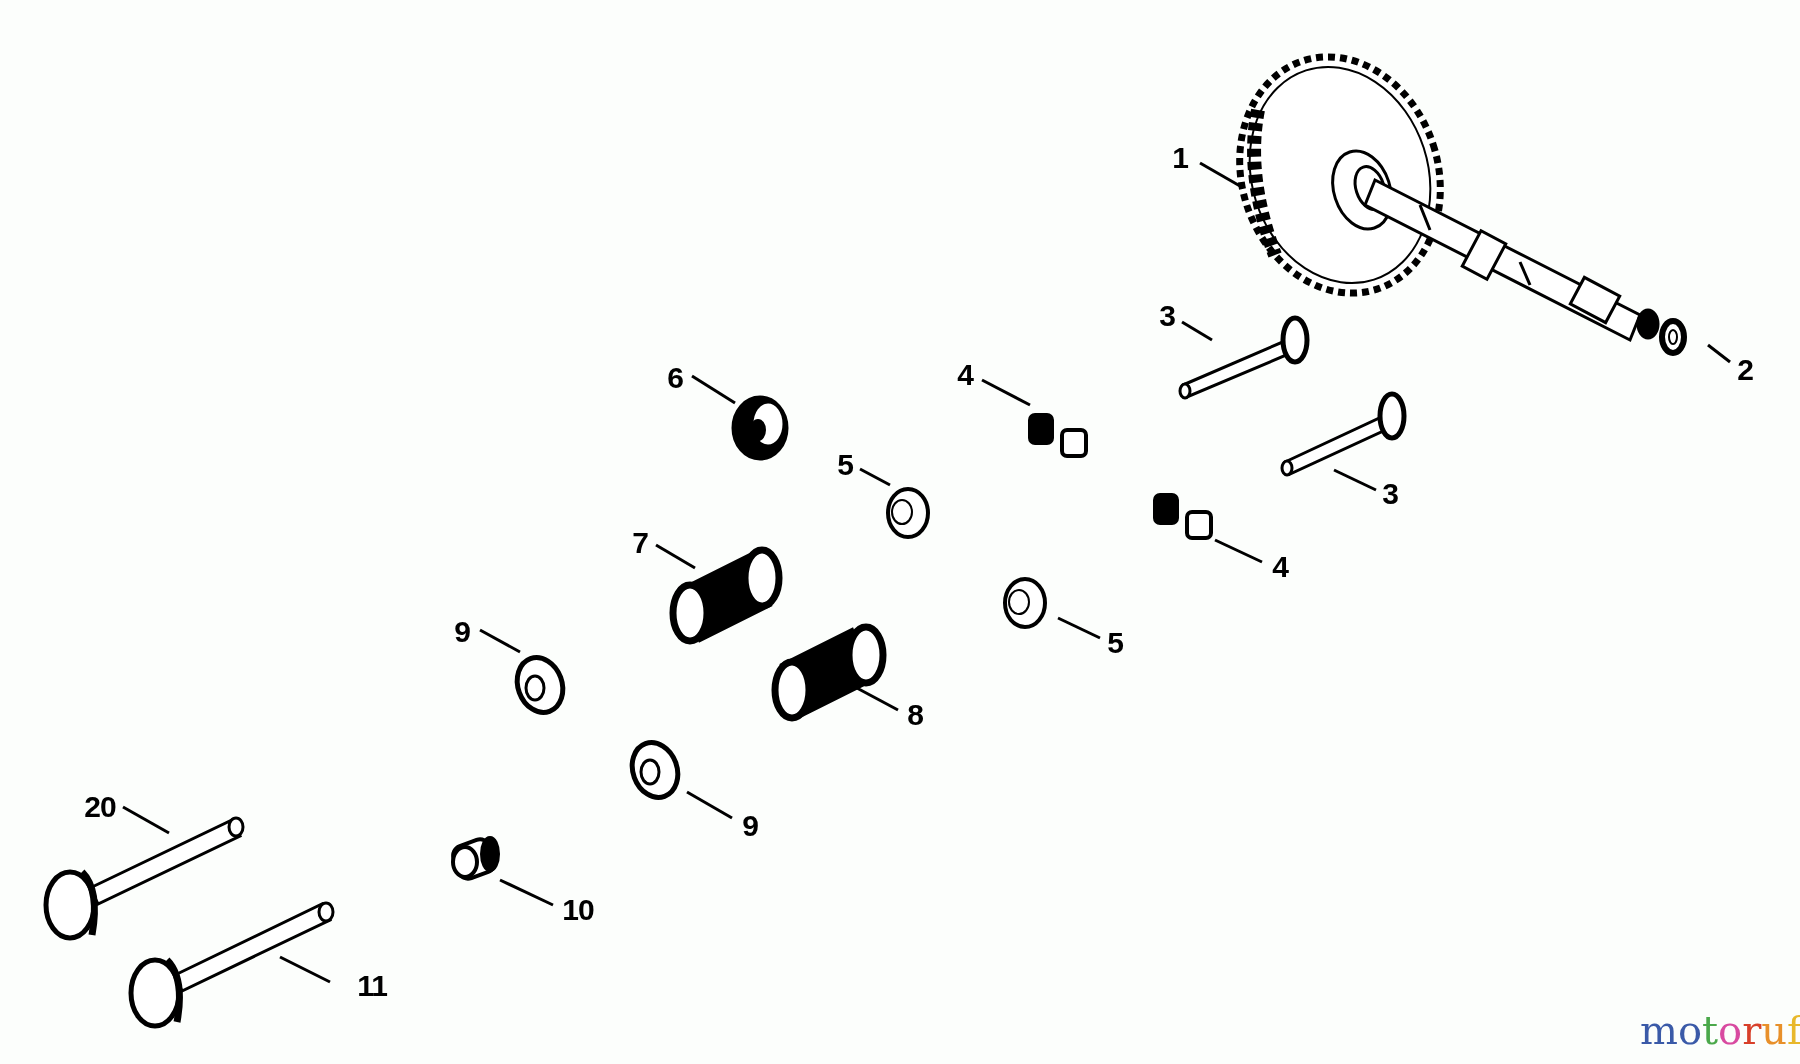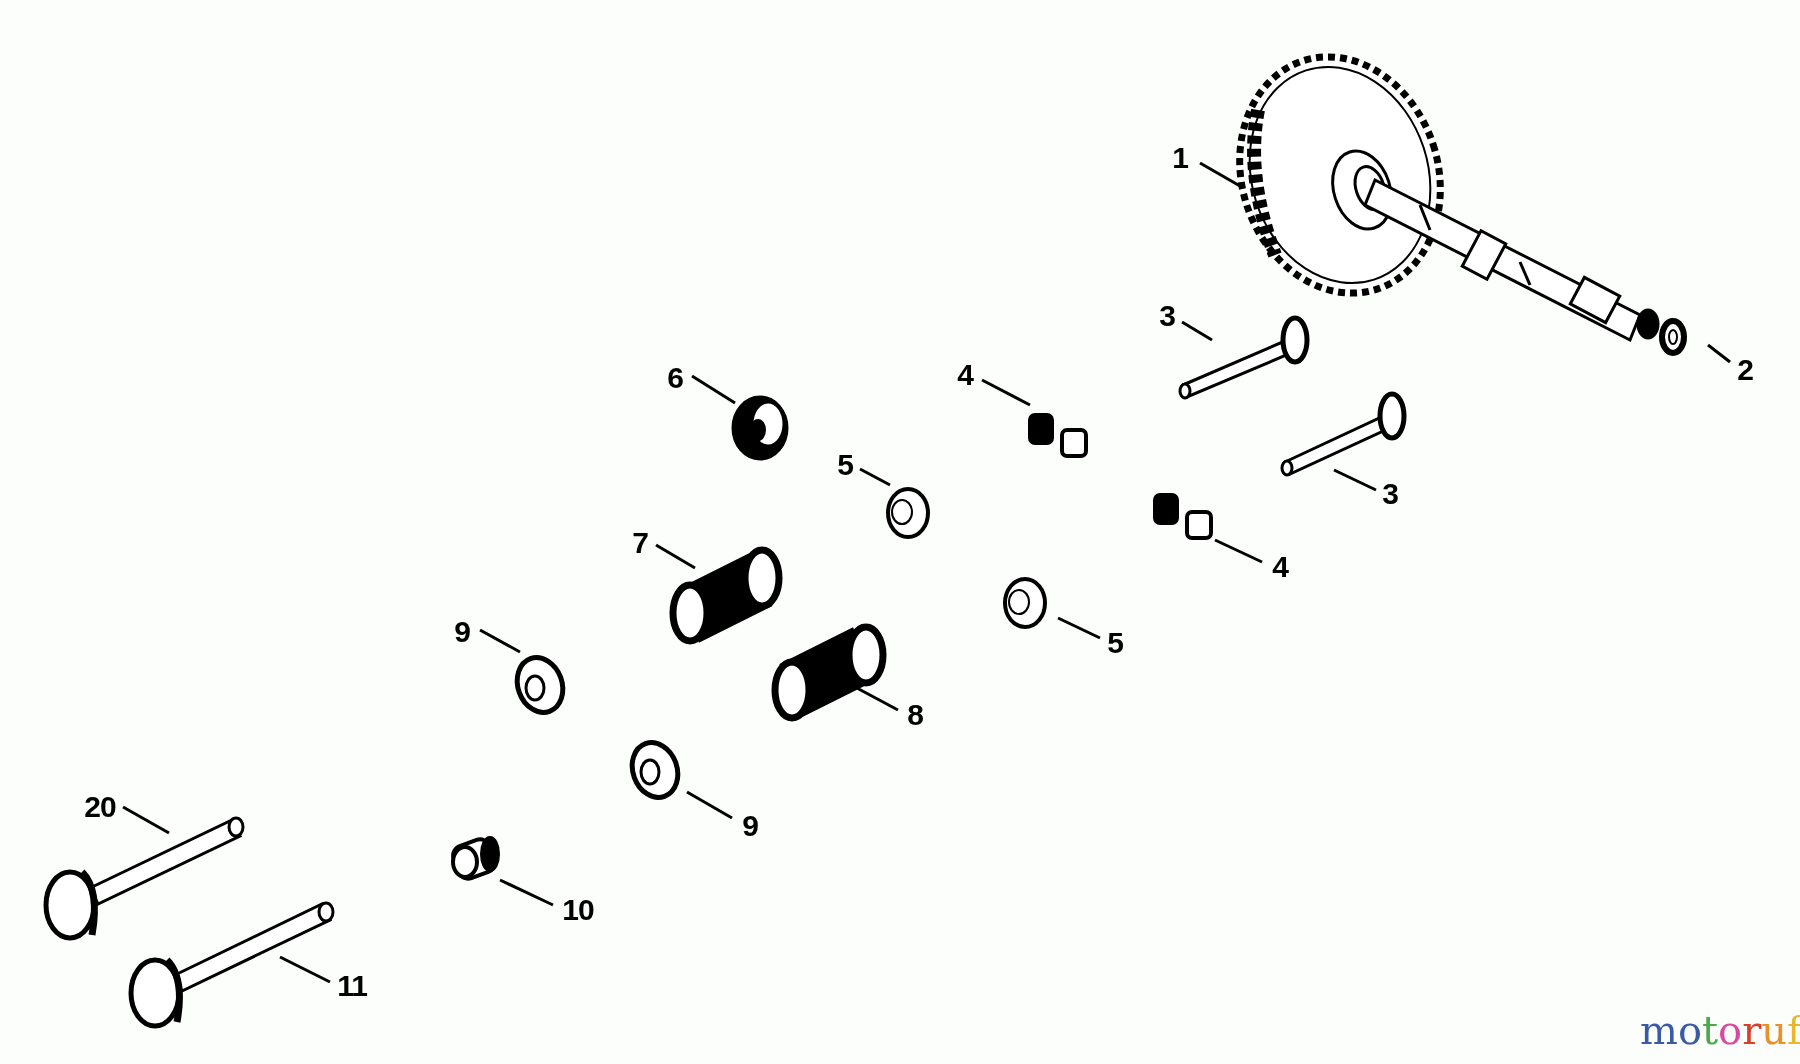--- a/index.html
+++ b/index.html
@@ -141,19 +141,19 @@
   <div class="lbl" style="left:965px;top:375px">4</div>
   <div class="lbl" style="left:1280px;top:567px">4</div>
   <div class="lbl" style="left:845px;top:465px">5</div>
   <div class="lbl" style="left:1115px;top:643px">5</div>
   <div class="lbl" style="left:675px;top:378px">6</div>
   <div class="lbl" style="left:640px;top:543px">7</div>
   <div class="lbl" style="left:915px;top:715px">8</div>
   <div class="lbl" style="left:462px;top:632px">9</div>
   <div class="lbl" style="left:750px;top:826px">9</div>
   <div class="lbl" style="left:578px;top:910px">10</div>
-  <div class="lbl" style="left:352px;top:986px">11</div>
+  <div class="lbl" style="left:372px;top:986px">11</div>
   <div class="lbl" style="left:100px;top:807px">20</div>
 </div>
 
 <div class="wm">
   <span style="color:#3a5aa8">m</span><span style="color:#3a5aa8">o</span><span style="color:#4aa84a">t</span><span style="color:#d84aa0">o</span><span style="color:#d8402a">r</span><span style="color:#e8902a">u</span><span style="color:#e8b82a">f</span>
 </div>
 
 </body></html>

